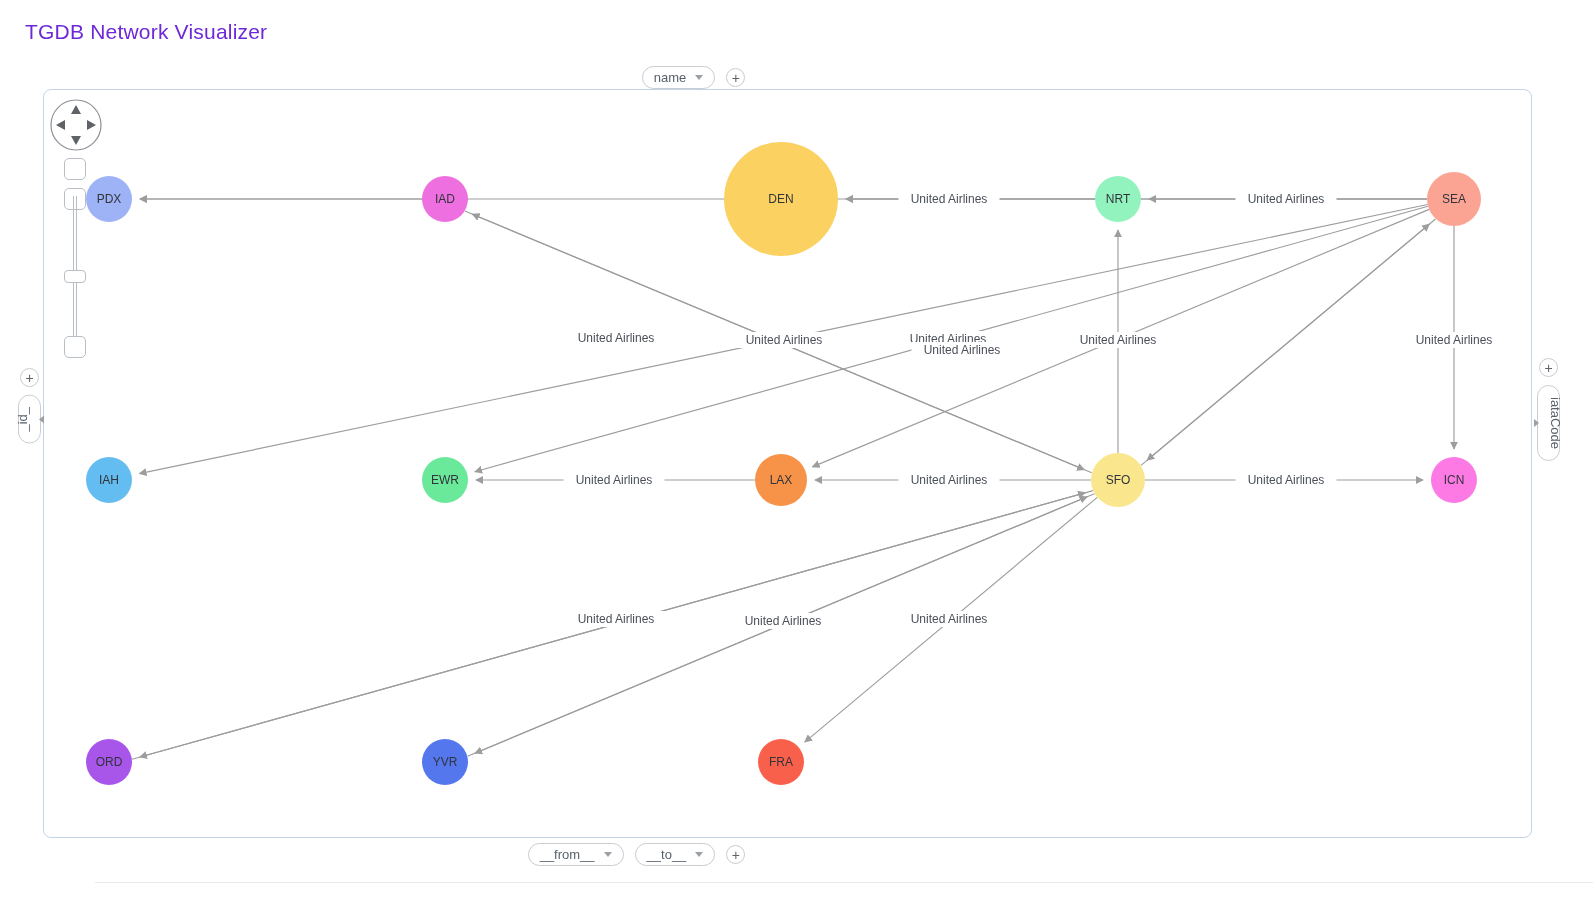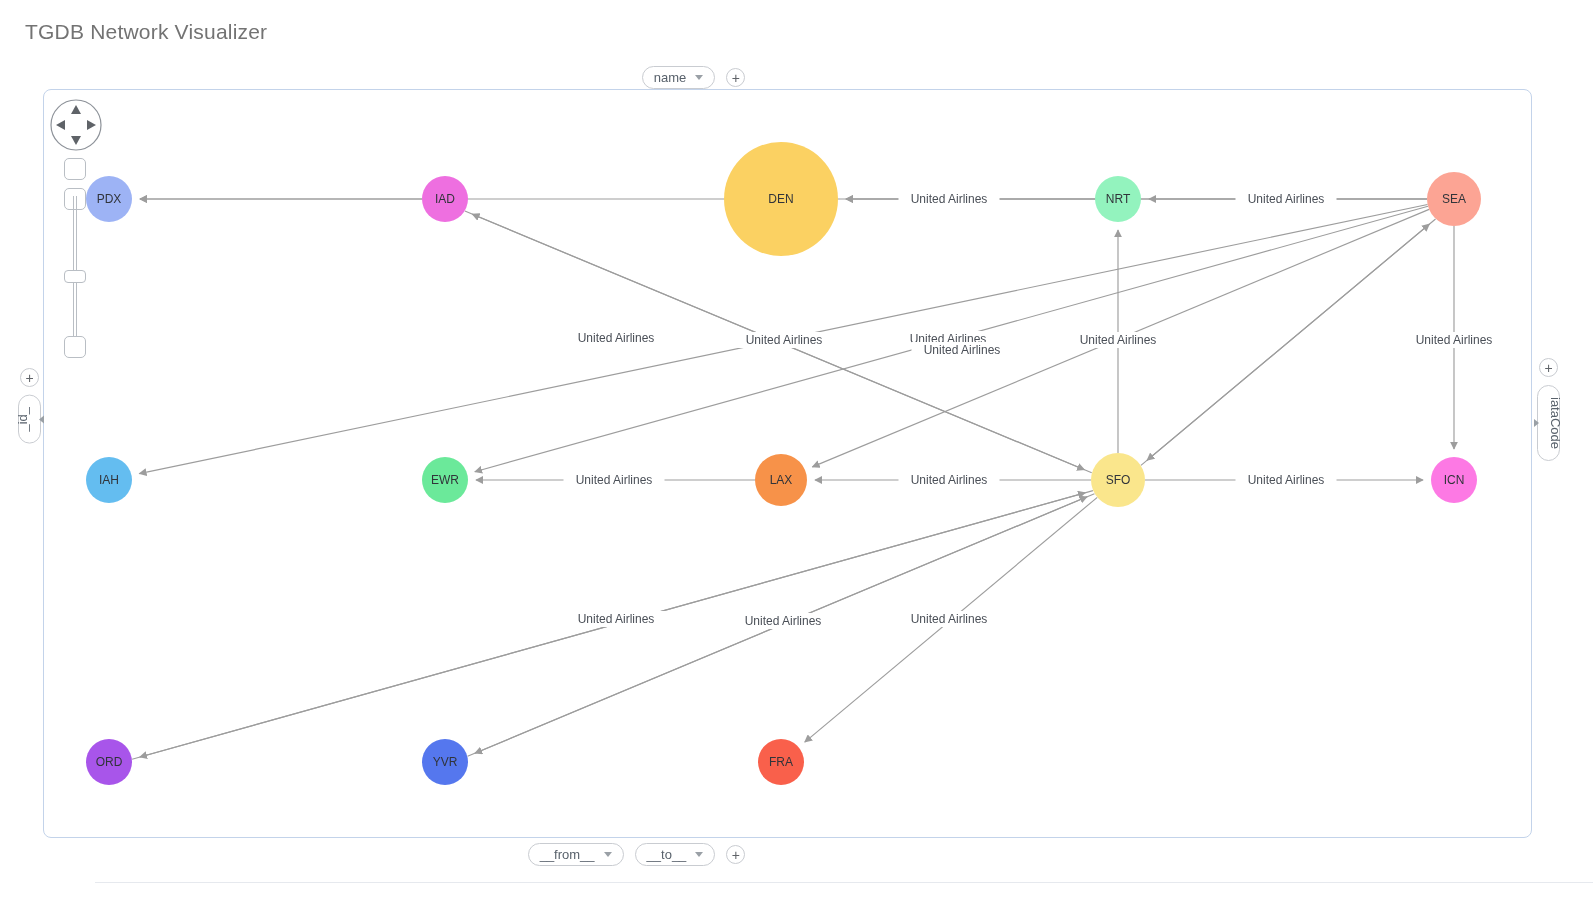--- a/index.html
+++ b/index.html
@@ -16,21 +16,21 @@
     background: #ffffff;
   }
 
   
   #page-title {
     position: absolute;
     left: 25px;
     top: 20px;
     font-size: 21px;
     font-weight: 400;
-    color: #737373;
+    color: #6d28d9;
     letter-spacing: 0.2px;
     white-space: nowrap;
   }
 
   
   .pill {
     display: inline-flex;
     align-items: center;
     justify-content: center;
     gap: 9px;

